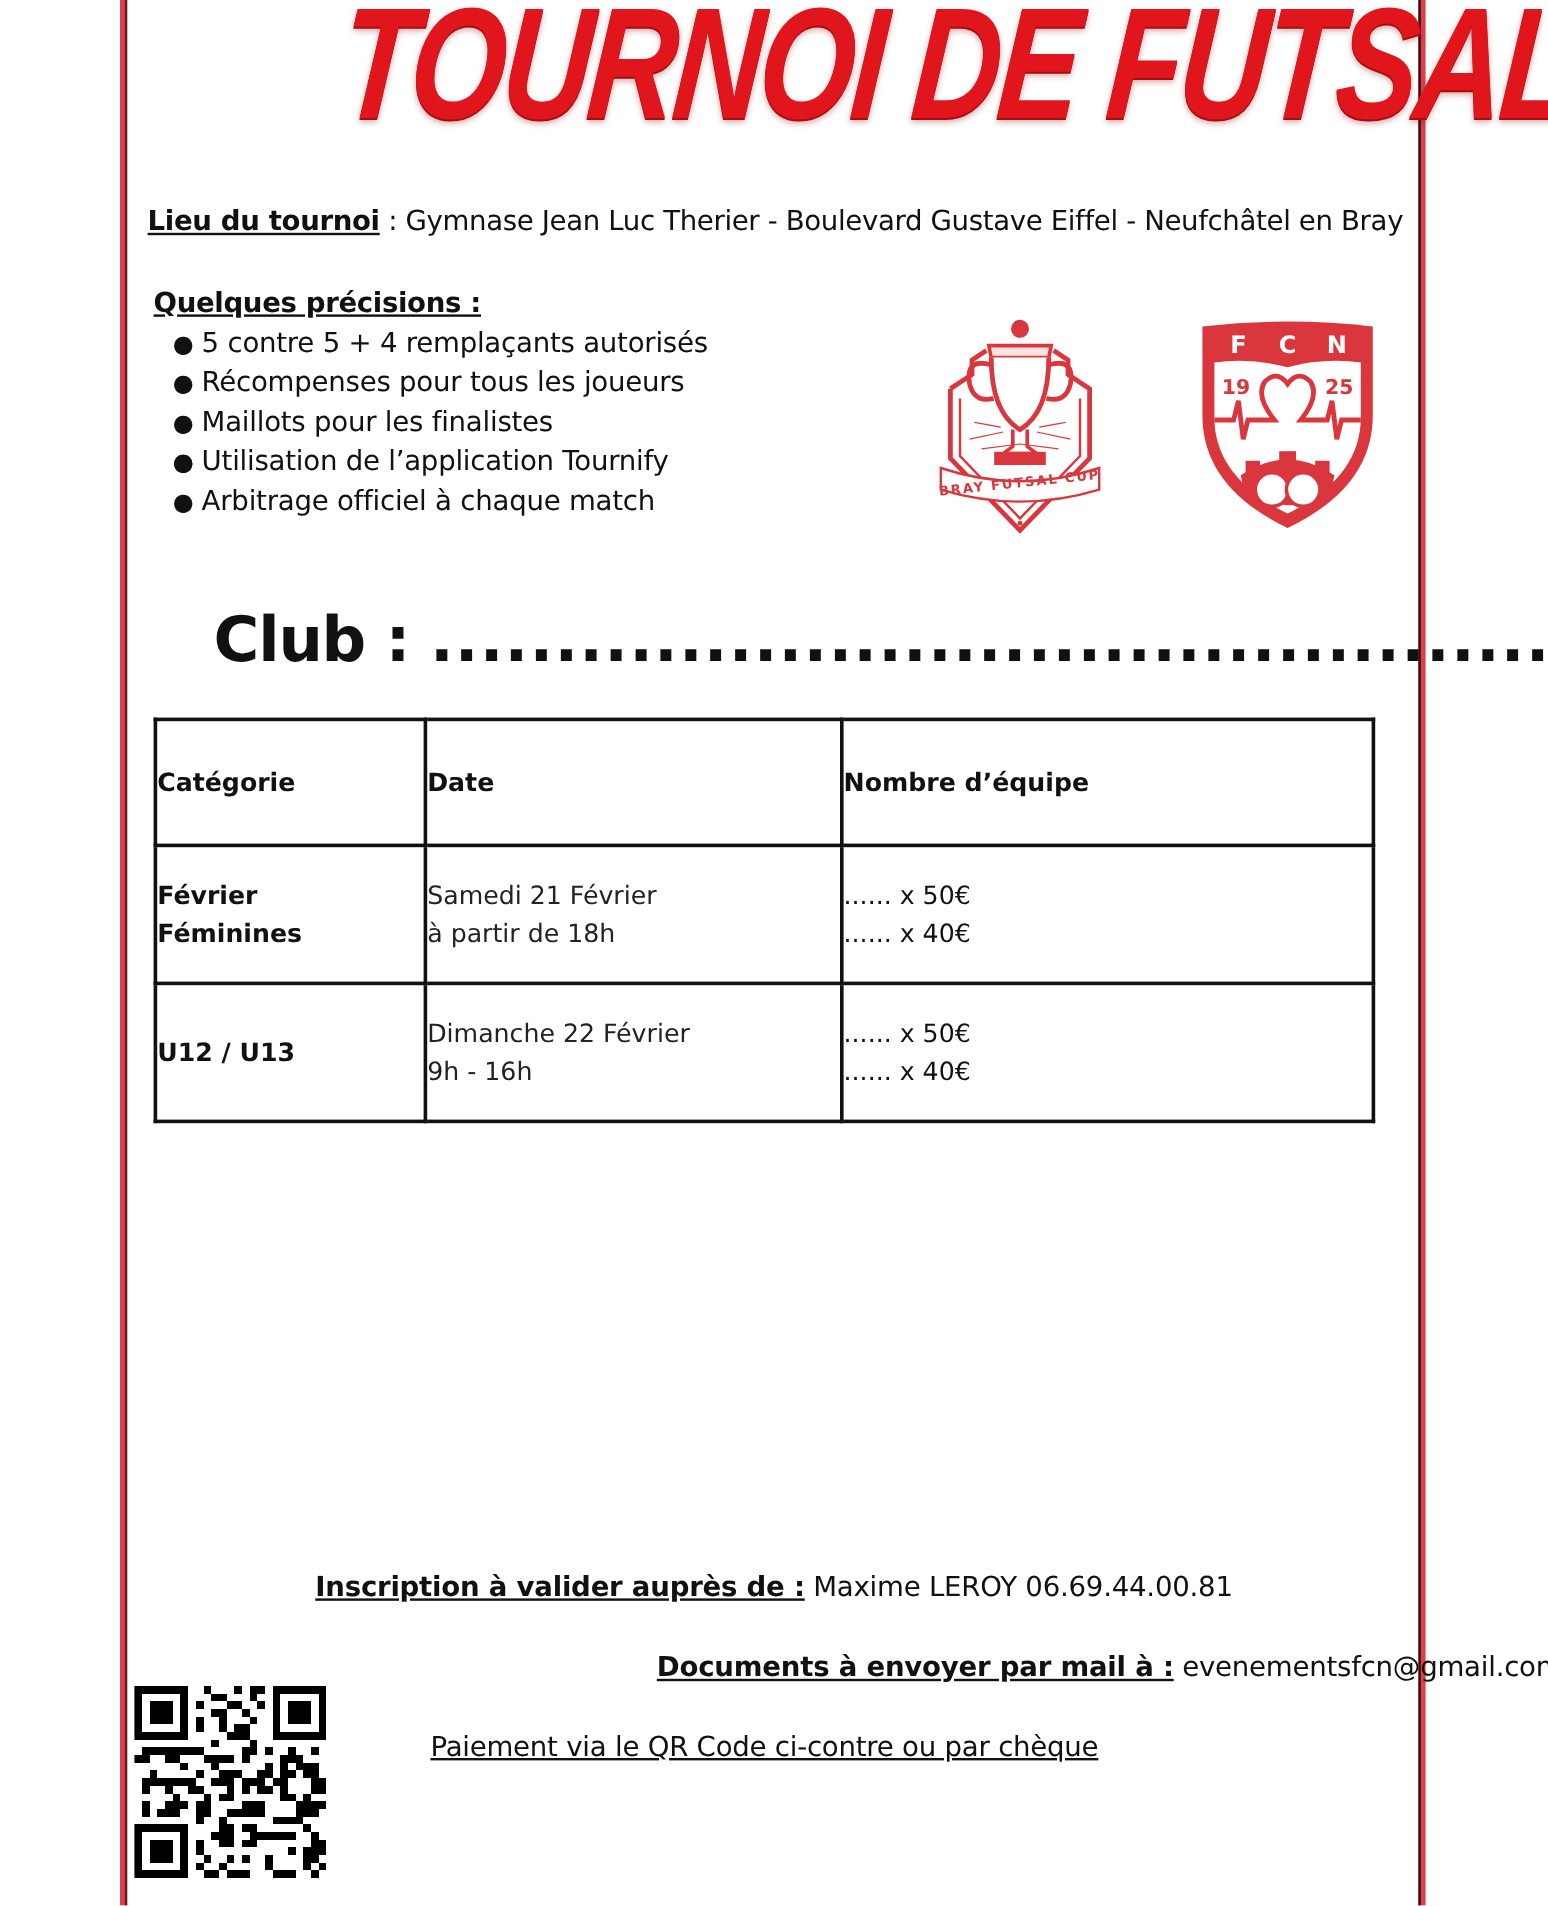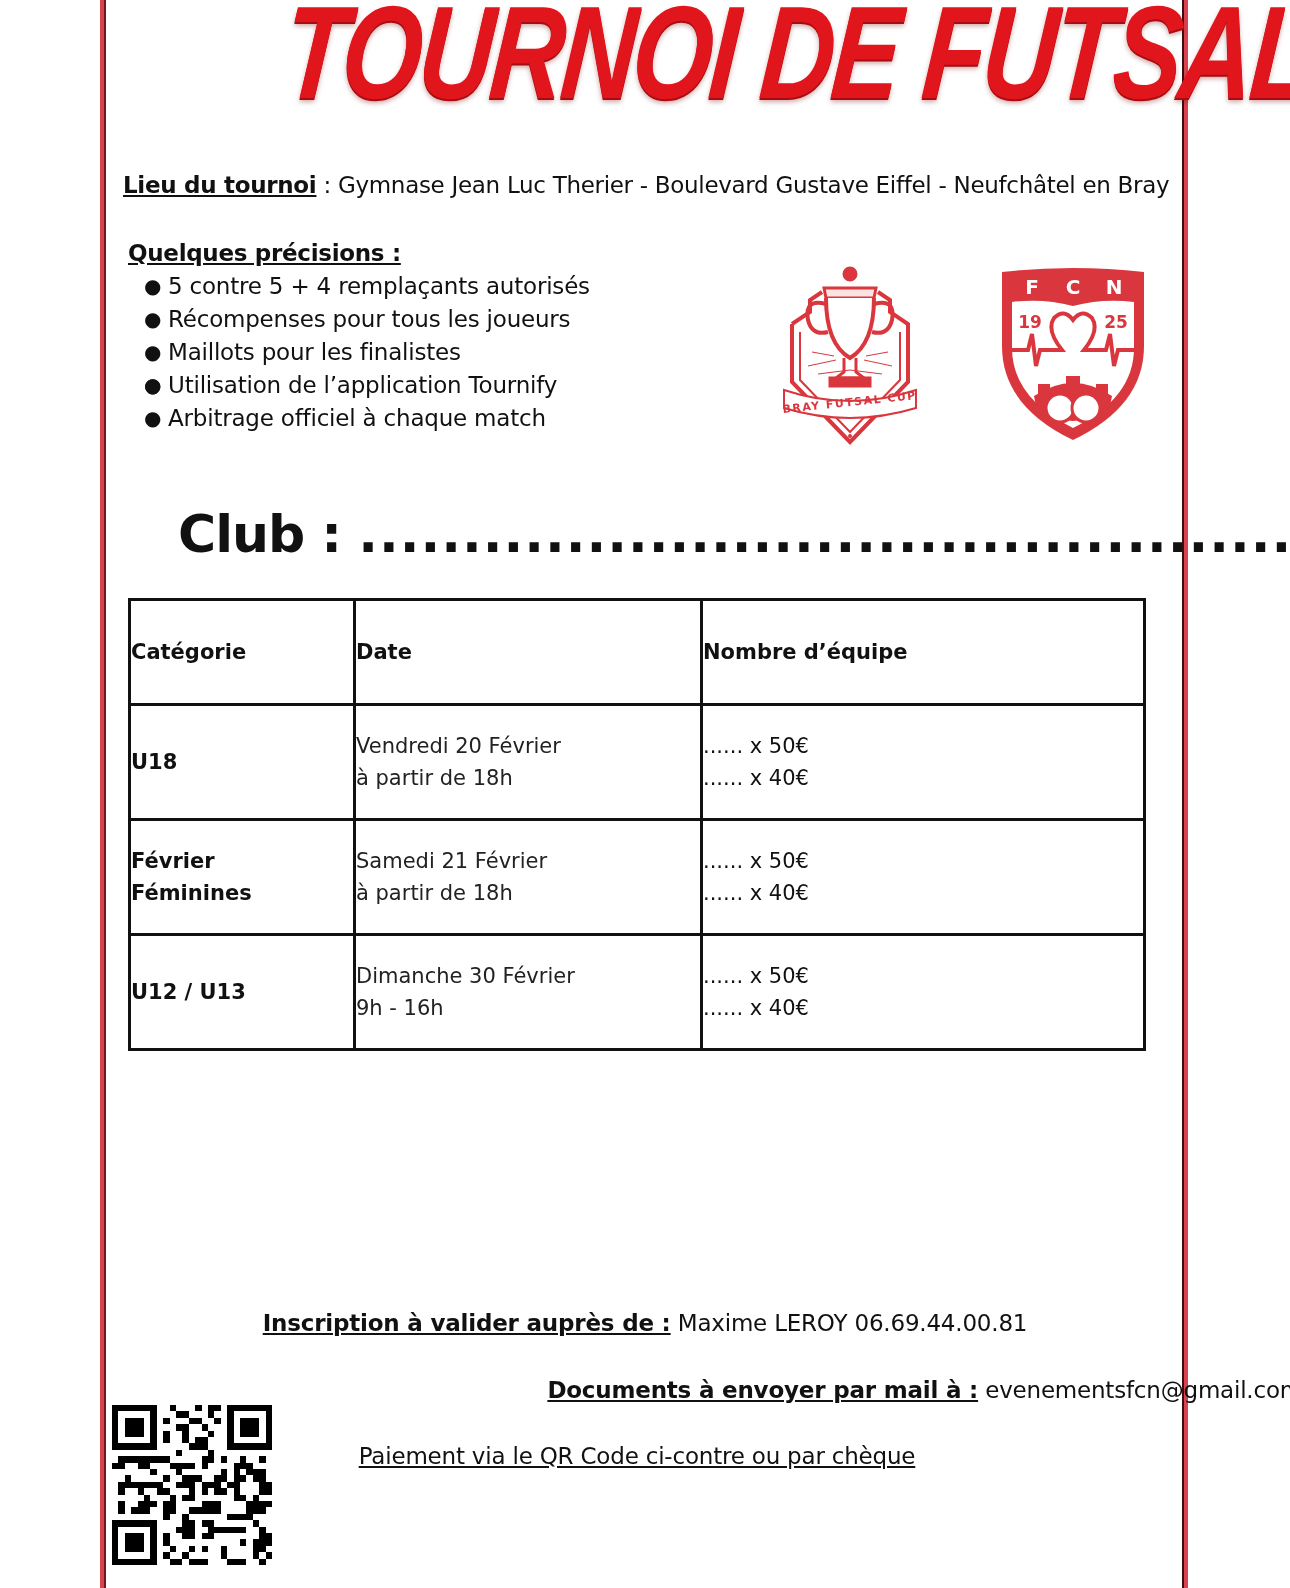--- a/index.html
+++ b/index.html
@@ -113,51 +113,38 @@
 
 <table class="reg">
   <tbody>
       <tr>
     <th>Catégorie</th>
     <th>Date</th>
     <th>Nombre d’équipe</th>
   </tr>
   <tr>
     <td class="cat">
-          <span class="line">U18</span>
-        </td>
-    <td class="date">
-          <span class="line">Vendredi 20 Février</span>
-          <span class="line">à partir de 18h</span>
-        </td>
-    <td>
-          <span class="line">...... x 50€</span>
-          <span class="line">...... x 40€</span>
-        </td>
-  </tr>
-  <tr>
-    <td class="cat">
           <span class="line">Février</span>
           <span class="line">Féminines</span>
         </td>
     <td class="date">
           <span class="line">Samedi 21 Février</span>
           <span class="line">à partir de 18h</span>
         </td>
     <td>
           <span class="line">...... x 50€</span>
           <span class="line">...... x 40€</span>
         </td>
   </tr>
   <tr>
     <td class="cat">
           <span class="line">U12 / U13</span>
         </td>
     <td class="date">
-          <span class="line">Dimanche 30 Février</span>
+          <span class="line">Dimanche 22 Février</span>
           <span class="line">9h - 16h</span>
         </td>
     <td>
           <span class="line">...... x 50€</span>
           <span class="line">...... x 40€</span>
         </td>
   </tr>
 </tbody>
   </table>
 

